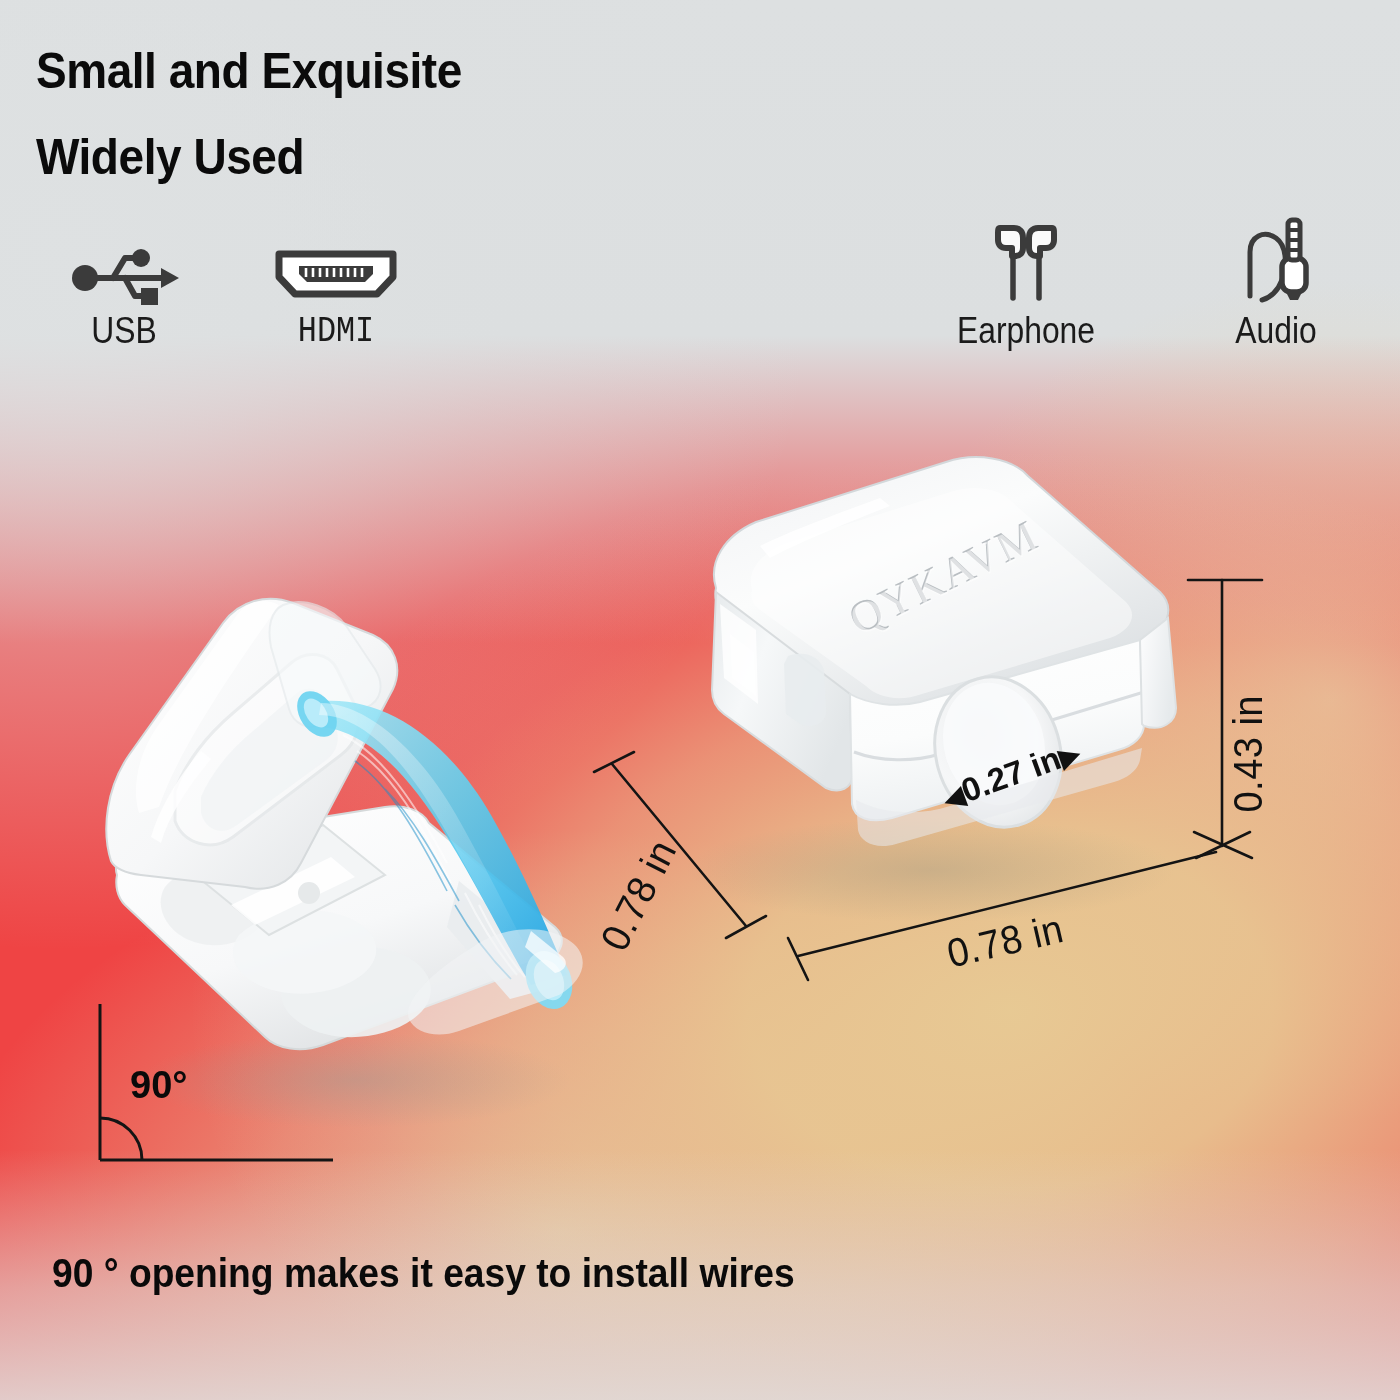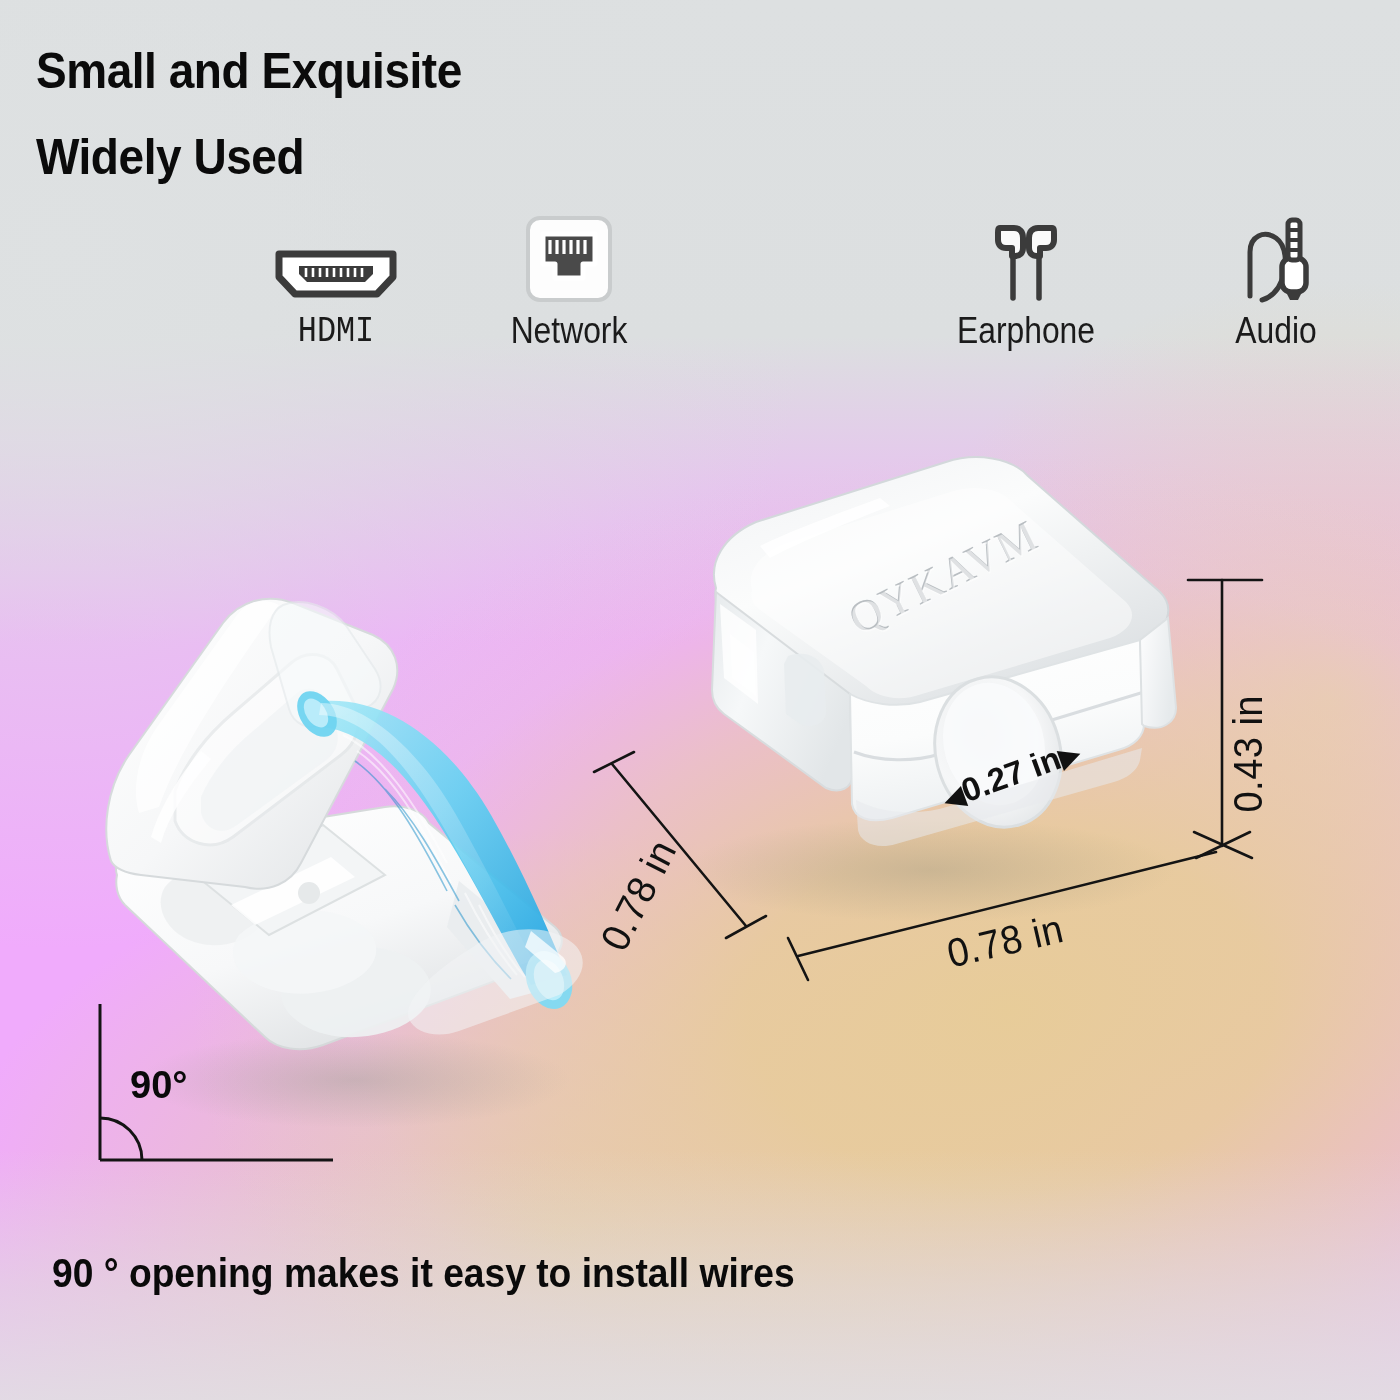--- a/index.html
+++ b/index.html
@@ -10,21 +10,21 @@
     overflow: hidden;
   }
   body {
     font-family: "Liberation Sans", sans-serif;
   }
 
   #stage {
     position: relative;
     width: 1400px;
     height: 1400px;
-    background: #f0abfc;
+    background: #ef4444;
     overflow: hidden;
   }
 
   
   .bg-warm {
     position: absolute;
     inset: 0;
     background:
       radial-gradient(ellipse 820px 560px at 1010px 1010px,
           rgba(231,205,150,0.97) 0%,
@@ -162,20 +162,36 @@
   <div class="bg-warm"></div>
   <div class="bg-bottomfade"></div>
 
   <div class="headline">
     <span>Small and Exquisite</span>
     <span class="l2">Widely Used</span>
   </div>
 
   <div class="icon-row">
 
+    <div class="icon-cell" style="left:0px; width:156px;">
+      <div class="icon-art">
+        <svg width="110" height="62" viewBox="0 0 110 62">
+          <g fill="#3b3b3b" stroke="#3b3b3b" stroke-width="6" stroke-linecap="round" stroke-linejoin="round">
+            <circle cx="16" cy="36" r="13" stroke="none"></circle>
+            <line x1="24" y1="36" x2="94" y2="36" fill="none"></line>
+            <polygon points="92,26 110,36 92,46" stroke="none"></polygon>
+            <polyline points="44,36 56,16 70,16" fill="none"></polyline>
+            <circle cx="72" cy="16" r="9" stroke="none"></circle>
+            <polyline points="56,36 66,54 78,54" fill="none"></polyline>
+            <rect x="72" y="46" width="17" height="17" stroke="none"></rect>
+          </g>
+        </svg>
+      </div>
+      <div class="icon-label">USB</div>
+    </div>
 
     <div class="icon-cell" style="left:212px; width:156px;font-family:Liberation Mono, monospace;">
       <div class="icon-art">
         <svg width="126" height="60" viewBox="0 0 126 60">
           <path d="M6 10 H120 V33 L104 50 H22 L6 33 Z" fill="#ffffff" stroke="#3b3b3b" stroke-width="7" stroke-linejoin="round"></path>
           <path d="M26 22 H100 V30 L92 38 H34 L26 30 Z" fill="#3b3b3b"></path>
           <g stroke="#ffffff" stroke-width="2.6">
             <line x1="33" y1="24" x2="33" y2="33"></line>
               <line x1="40" y1="24" x2="40" y2="33"></line>
             <line x1="47" y1="24" x2="47" y2="33"></line>
@@ -184,37 +200,20 @@
               <line x1="68" y1="24" x2="68" y2="33"></line>
             <line x1="75" y1="24" x2="75" y2="33"></line>
               <line x1="82" y1="24" x2="82" y2="33"></line>
             <line x1="89" y1="24" x2="89" y2="33"></line>
           </g>
         </svg>
       </div>
       <div class="icon-label">HDMI</div>
     </div>
 
-    <div class="icon-cell" style="left:430px; width:186px;">
-      <div class="icon-art">
-        <svg width="92" height="90" viewBox="0 0 92 90">
-          <rect x="5" y="4" width="82" height="82" rx="12" ry="12" fill="#fdfdfd" stroke="#c9cccd" stroke-width="4"></rect>
-          <path d="M20 20 H72 V50 H60 V64 H32 V50 H20 Z" fill="#4a4a4a" stroke="#ffffff" stroke-width="5" stroke-linejoin="round"></path>
-          <g stroke="#ffffff" stroke-width="3.2">
-            <line x1="27" y1="26" x2="27" y2="40"></line>
-              <line x1="34" y1="26" x2="34" y2="40"></line>
-            <line x1="41" y1="26" x2="41" y2="40"></line>
-              <line x1="48" y1="26" x2="48" y2="40"></line>
-            <line x1="55" y1="26" x2="55" y2="40"></line>
-              <line x1="62" y1="26" x2="62" y2="40"></line>
-          </g>
-        </svg>
-      </div>
-      <div class="icon-label">Network</div>
-    </div>
 
 
     <div class="icon-cell" style="left:860px; width:240px;">
       <div class="icon-art">
         <svg width="84" height="86" viewBox="0 0 84 86">
 
           <path d="M16 10 H30 C36 10 39 14 39 20 V30 C39 35 36 38 31 38 H28 V30 H22 C17 30 14 27 14 22 V16 C14 12 14 10 16 10 Z" fill="#fafafa" stroke="#3b3b3b" stroke-width="6" stroke-linejoin="round"></path>
           <line x1="29" y1="38" x2="29" y2="80" stroke="#3b3b3b" stroke-width="5.5" stroke-linecap="round"></line>
 
           <path d="M68 10 H54 C48 10 45 14 45 20 V30 C45 35 48 38 53 38 H56 V30 H62 C67 30 70 27 70 22 V16 C70 12 70 10 68 10 Z" fill="#fafafa" stroke="#3b3b3b" stroke-width="6" stroke-linejoin="round"></path>

